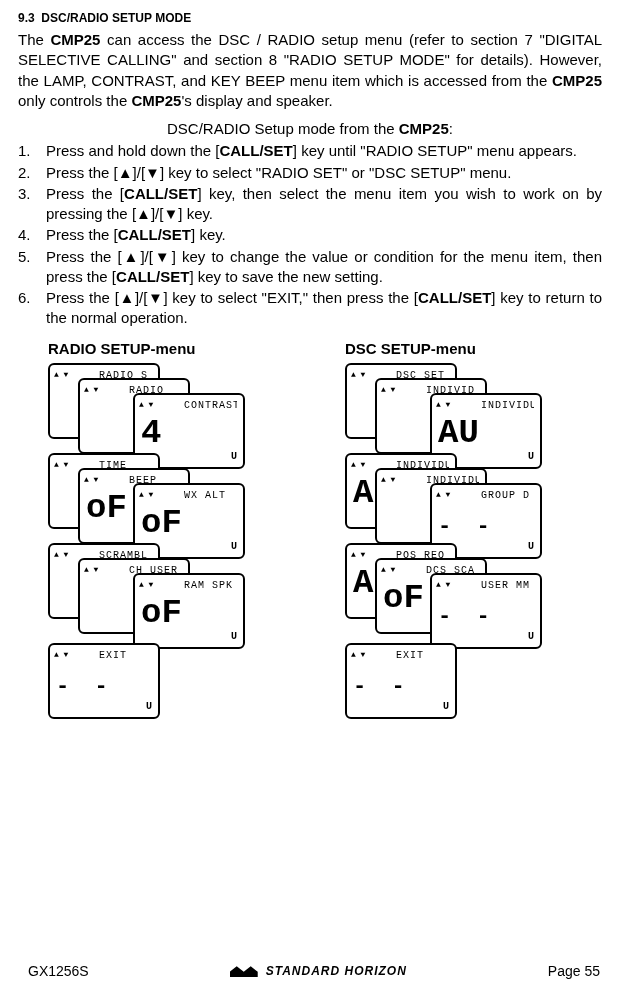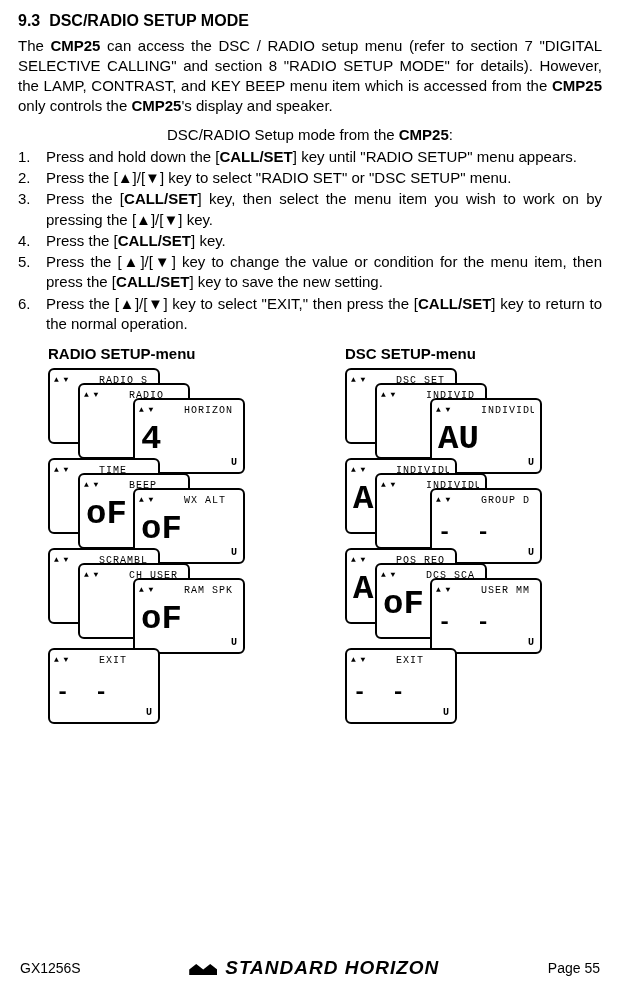--- a/index.html
+++ b/index.html
@@ -8,21 +8,21 @@
     font-family: Arial, Helvetica, sans-serif;
     font-size: 15px;
     line-height: 1.35;
     color: #000;
     background: #fff;
     position: relative;
     padding: 10px 18px 0 18px;
   }
   .section-title {
     font-weight: bold;
-    font-size: 16px;
+    font-size: 12px;
     margin-bottom: 4px;
   }
   .intro { text-align: justify; margin-bottom: 8px; }
   .intro .bold { font-weight: bold; }
   .leadin { margin-bottom: 2px; text-align: center; }
   ol.steps { list-style: none; counter-reset: step; margin: 0 0 10px 0; }
   ol.steps > li {
     counter-increment: step;
     position: relative;
     padding-left: 28px;
@@ -90,35 +90,34 @@
   }
   .screen .tri {
     position: absolute;
     left: 4px;
     top: 6px;
     font-size: 8px;
     line-height: 8px;
   }
   .footer {
     position: absolute;
-    left: 0; right: 0; bottom: 12px;
+    left: 8px; right: 0; bottom: 12px;
     padding: 0 20px;
     display: flex;
     align-items: center;
     justify-content: space-between;
     font-size: 14px;
   }
   .brand {
     display: flex;
-    align-items: center;
     gap: 8px;
     font-weight: bold;
     font-style: italic;
     letter-spacing: 1px;
-    font-size: 19px;
+    font-size: 12px;
   }
   .brand .wave {
     width: 28px; height: 14px;
     background: #000;
     clip-path: polygon(0 60%, 25% 20%, 50% 60%, 75% 20%, 100% 60%, 100% 100%, 0 100%);
   }
 </style>
 </head>
 <body>
 
@@ -170,21 +169,21 @@
         <div class="screen" style="left: 30px; top: 15px; z-index: 1;">
           <div class="tri">▲
 ▼</div>
           <div class="hdr">RADIO</div>
           <div class="blank"> </div>
           <div class="u-mark">U</div>
         </div>
         <div class="screen" style="left: 85px; top: 30px; z-index: 2;">
           <div class="tri">▲
 ▼</div>
-          <div class="hdr">HORIZON</div>
+          <div class="hdr">CONTRAST</div>
           <div class="big">4</div>
           <div class="u-mark">U</div>
         </div>
         <div class="screen" style="left: 0px; top: 90px; z-index: 3;">
           <div class="tri">▲
 ▼</div>
           <div class="hdr">TIME</div>
           <div class="blank"> </div>
           <div class="u-mark">U</div>
         </div>

